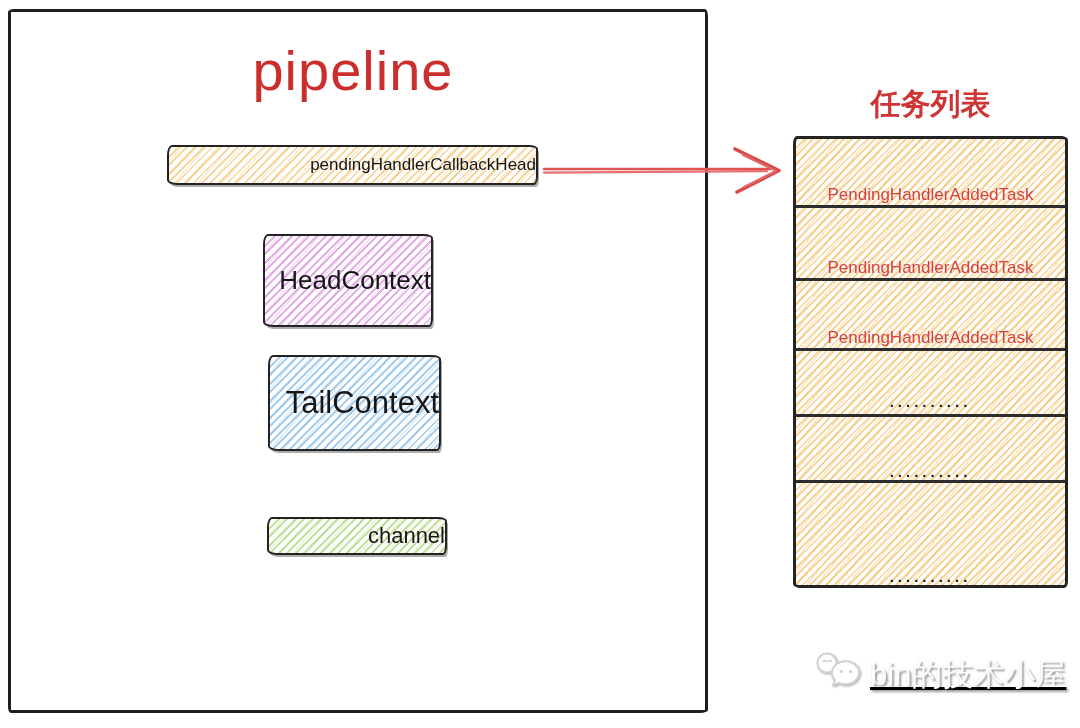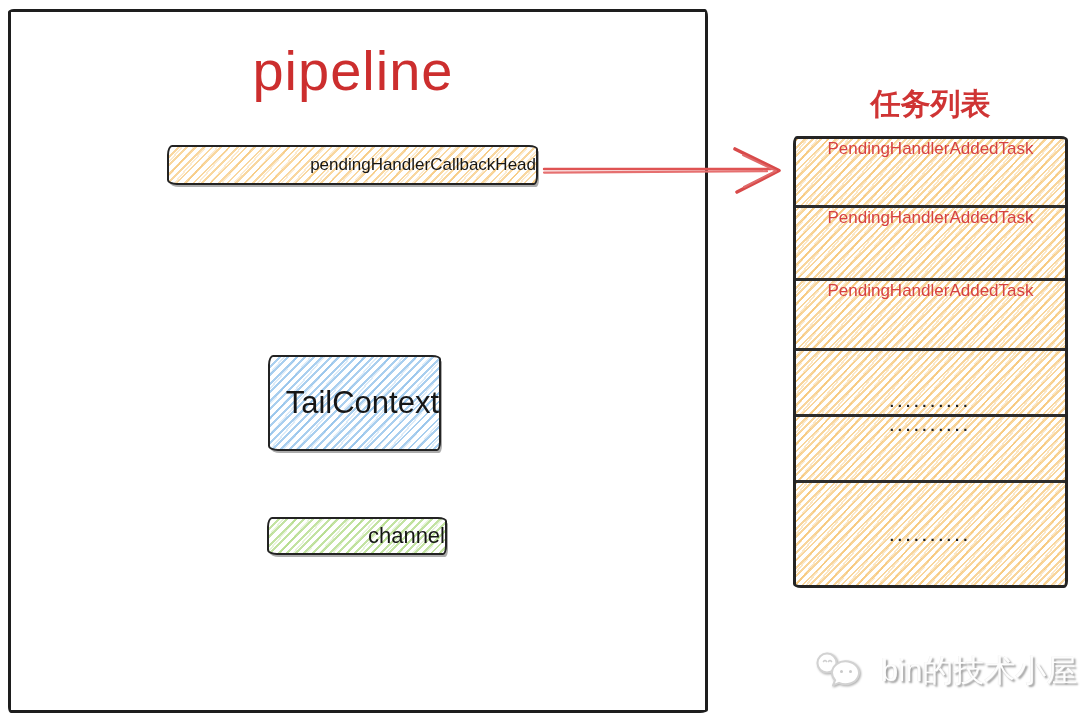--- a/index.html
+++ b/index.html
@@ -115,21 +115,21 @@
     border-radius: 4px 7px 4px 8px / 8px 4px 7px 4px;
     background-color: #fff;
     background-image:
       repeating-linear-gradient(135deg, rgba(243,176,66,0.52) 0 2px, rgba(0,0,0,0) 2px 5.5px),
       repeating-linear-gradient(129deg, rgba(243,176,66,0.30) 0 1.6px, rgba(0,0,0,0) 1.6px 8px);
     display: flex;
     flex-direction: column;
   }
   .task-row {
     display: flex;
-    align-items: flex-start;
+    align-items: flex-end;
     justify-content: center;
     border-bottom: 3px solid #2d2d2d;
   }
   .task-row:last-child { border-bottom: none; }
   .task-row.red {
     color: #d64242;
     font-size: 17px;
     font-weight: 500;
   }
   .task-row.dots {
@@ -143,22 +143,23 @@
   .row-3 { flex: 0 0 70px; }
   .row-4 { flex: 0 0 66px; align-items: flex-end; padding-bottom: 4px; }
   .row-5 { flex: 0 0 66px; }
   .row-6 { flex: 1 1 auto; padding-top: 44px; }
 
   
   .watermark {
     position: absolute;
     left: 812px; top: 650px;
     display: flex;
-    align-items: flex-start;
-    gap: 17px;
+    align-items: flex-end;
+    gap: 6px;
+    text-decoration: underline;
   }
   .watermark-text {
     font-size: 31px;
     font-weight: 500;
     color: #fdfdfd;
     text-shadow: 2px 2px 2px #9f9f9f, -0.5px -0.5px 0 #ededed;
     white-space: nowrap;
   }
   .watermark-icon-svg {
     filter: drop-shadow(1.5px 1.5px 1px #ababab);
@@ -170,20 +171,23 @@
 <div class="stage">
 
   <div class="pipeline-box">
     <div class="pipeline-title">pipeline</div>
   </div>
 
   <div class="sketch-box hatch-orange pending-head">
     <span>pendingHandlerCallbackHead</span>
   </div>
 
+  <div class="sketch-box hatch-purple head-context">
+    <span>HeadContext</span>
+  </div>
 
   <div class="sketch-box hatch-blue tail-context">
     <span>TailContext</span>
   </div>
 
   <div class="sketch-box hatch-green channel-box">
     <span>channel</span>
   </div>
 
   <svg class="arrow-svg" viewBox="0 0 252 58" xmlns="http://www.w3.org/2000/svg">

